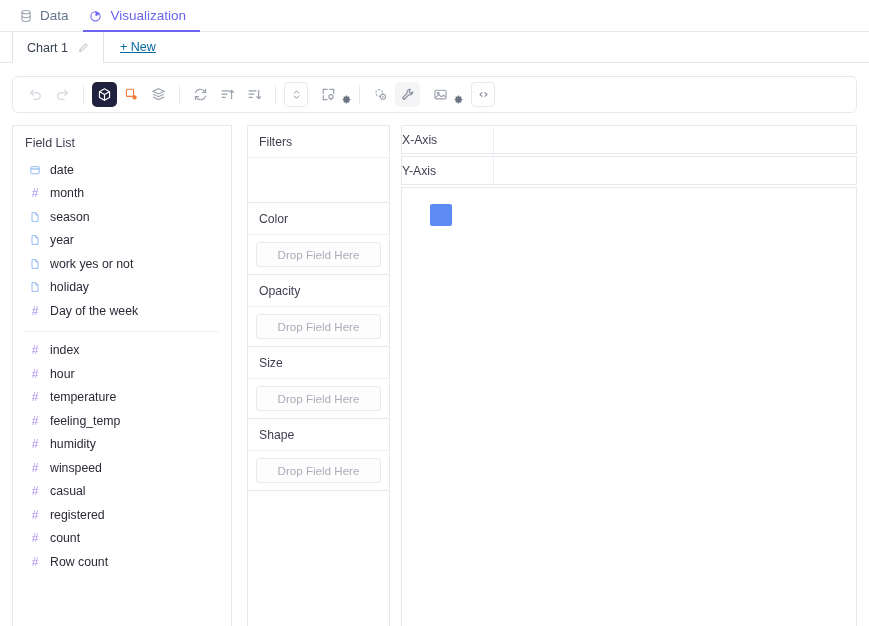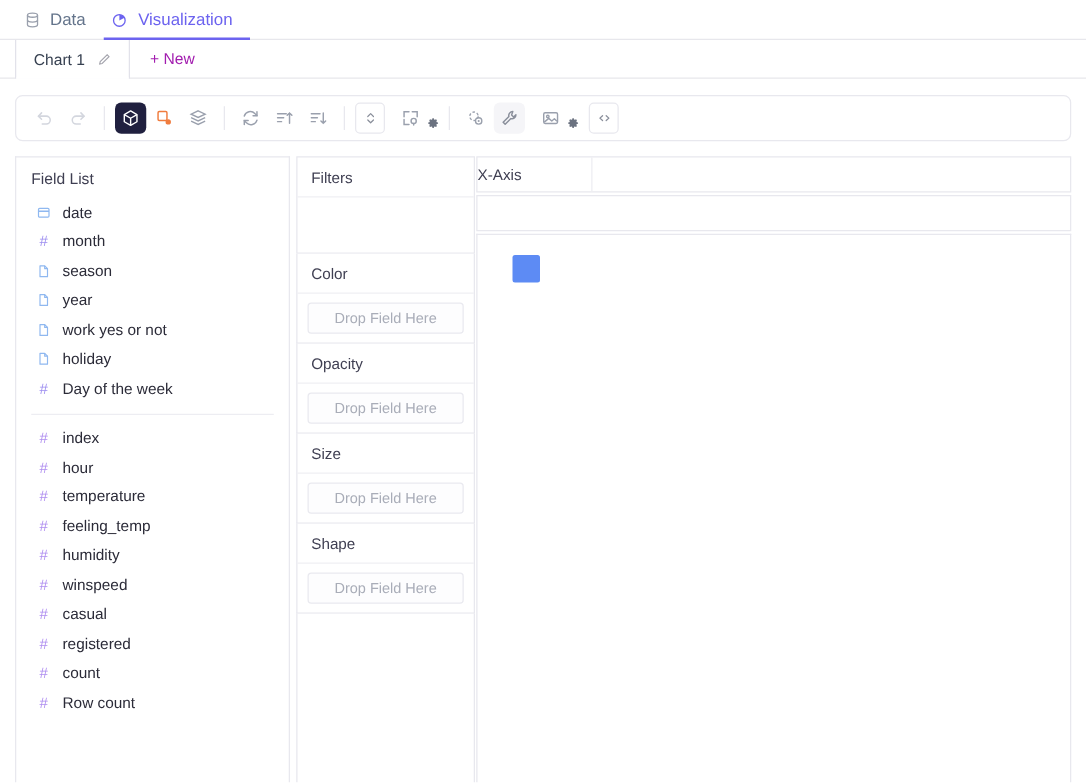--- a/index.html
+++ b/index.html
@@ -61,24 +61,25 @@
   .charttab:first-child { border-left: 1px solid #e2e2ea; }
   .charttab.active { background: #fff; }
   .charttab.active::after {
     content: ""; position: absolute; left: 0; right: 0; bottom: 0; height: 1px; background: #fff;
   }
   .charttab .pencil { width: 11px; height: 11px; opacity: .55; }
   .newtab {
     display: flex; align-items: center;
     padding: 0 16px;
     font-size: 12.5px;
-    color: #a21caf;
+    color: #0369a1;
     cursor: pointer;
     border: none;
     background: transparent;
+    text-decoration: underline;
   }
 
   
   .toolbar-wrap { padding: 13px 12px 0 12px; }
   .toolbar {
     height: 37px;
     border: 1px solid #e8e8ee;
     border-radius: 6px;
     background: #fff;
     display: flex;
@@ -104,21 +105,21 @@
   .tb-gap { width: 4px; flex: none; }
   .tb-pair { display: inline-flex; align-items: center; gap: 1px; }
   .gearmini { width: 9px; height: 9px; color: #6b7280; }
 
   
   .body {
     position: absolute;
     top: 125px; left: 12px; right: 12px; bottom: 0;
     display: flex;
     align-items: stretch;
-    gap: 1px;
+    gap: 11px;
   }
 
   .fieldlist {
     width: 220px;
     border: 1px solid #e8e8ee;
     border-bottom: none;
     background: #fff;
     overflow: hidden;
     flex: none;
   }
@@ -545,20 +546,21 @@
     </div>
 
     <div class="canvasarea">
 
       <div class="axis-row">
         <div class="axis-label">X-Axis</div>
         <div class="axis-shelf"></div>
       </div>
 
       <div class="axis-row">
+        <div class="axis-label">Y-Axis</div>
         <div class="axis-shelf"></div>
       </div>
 
       <div class="canvasbox">
         <div class="mark-swatch" style="background: rgb(93, 139, 244);"></div>
       </div>
 
     </div>
 
   </div>

